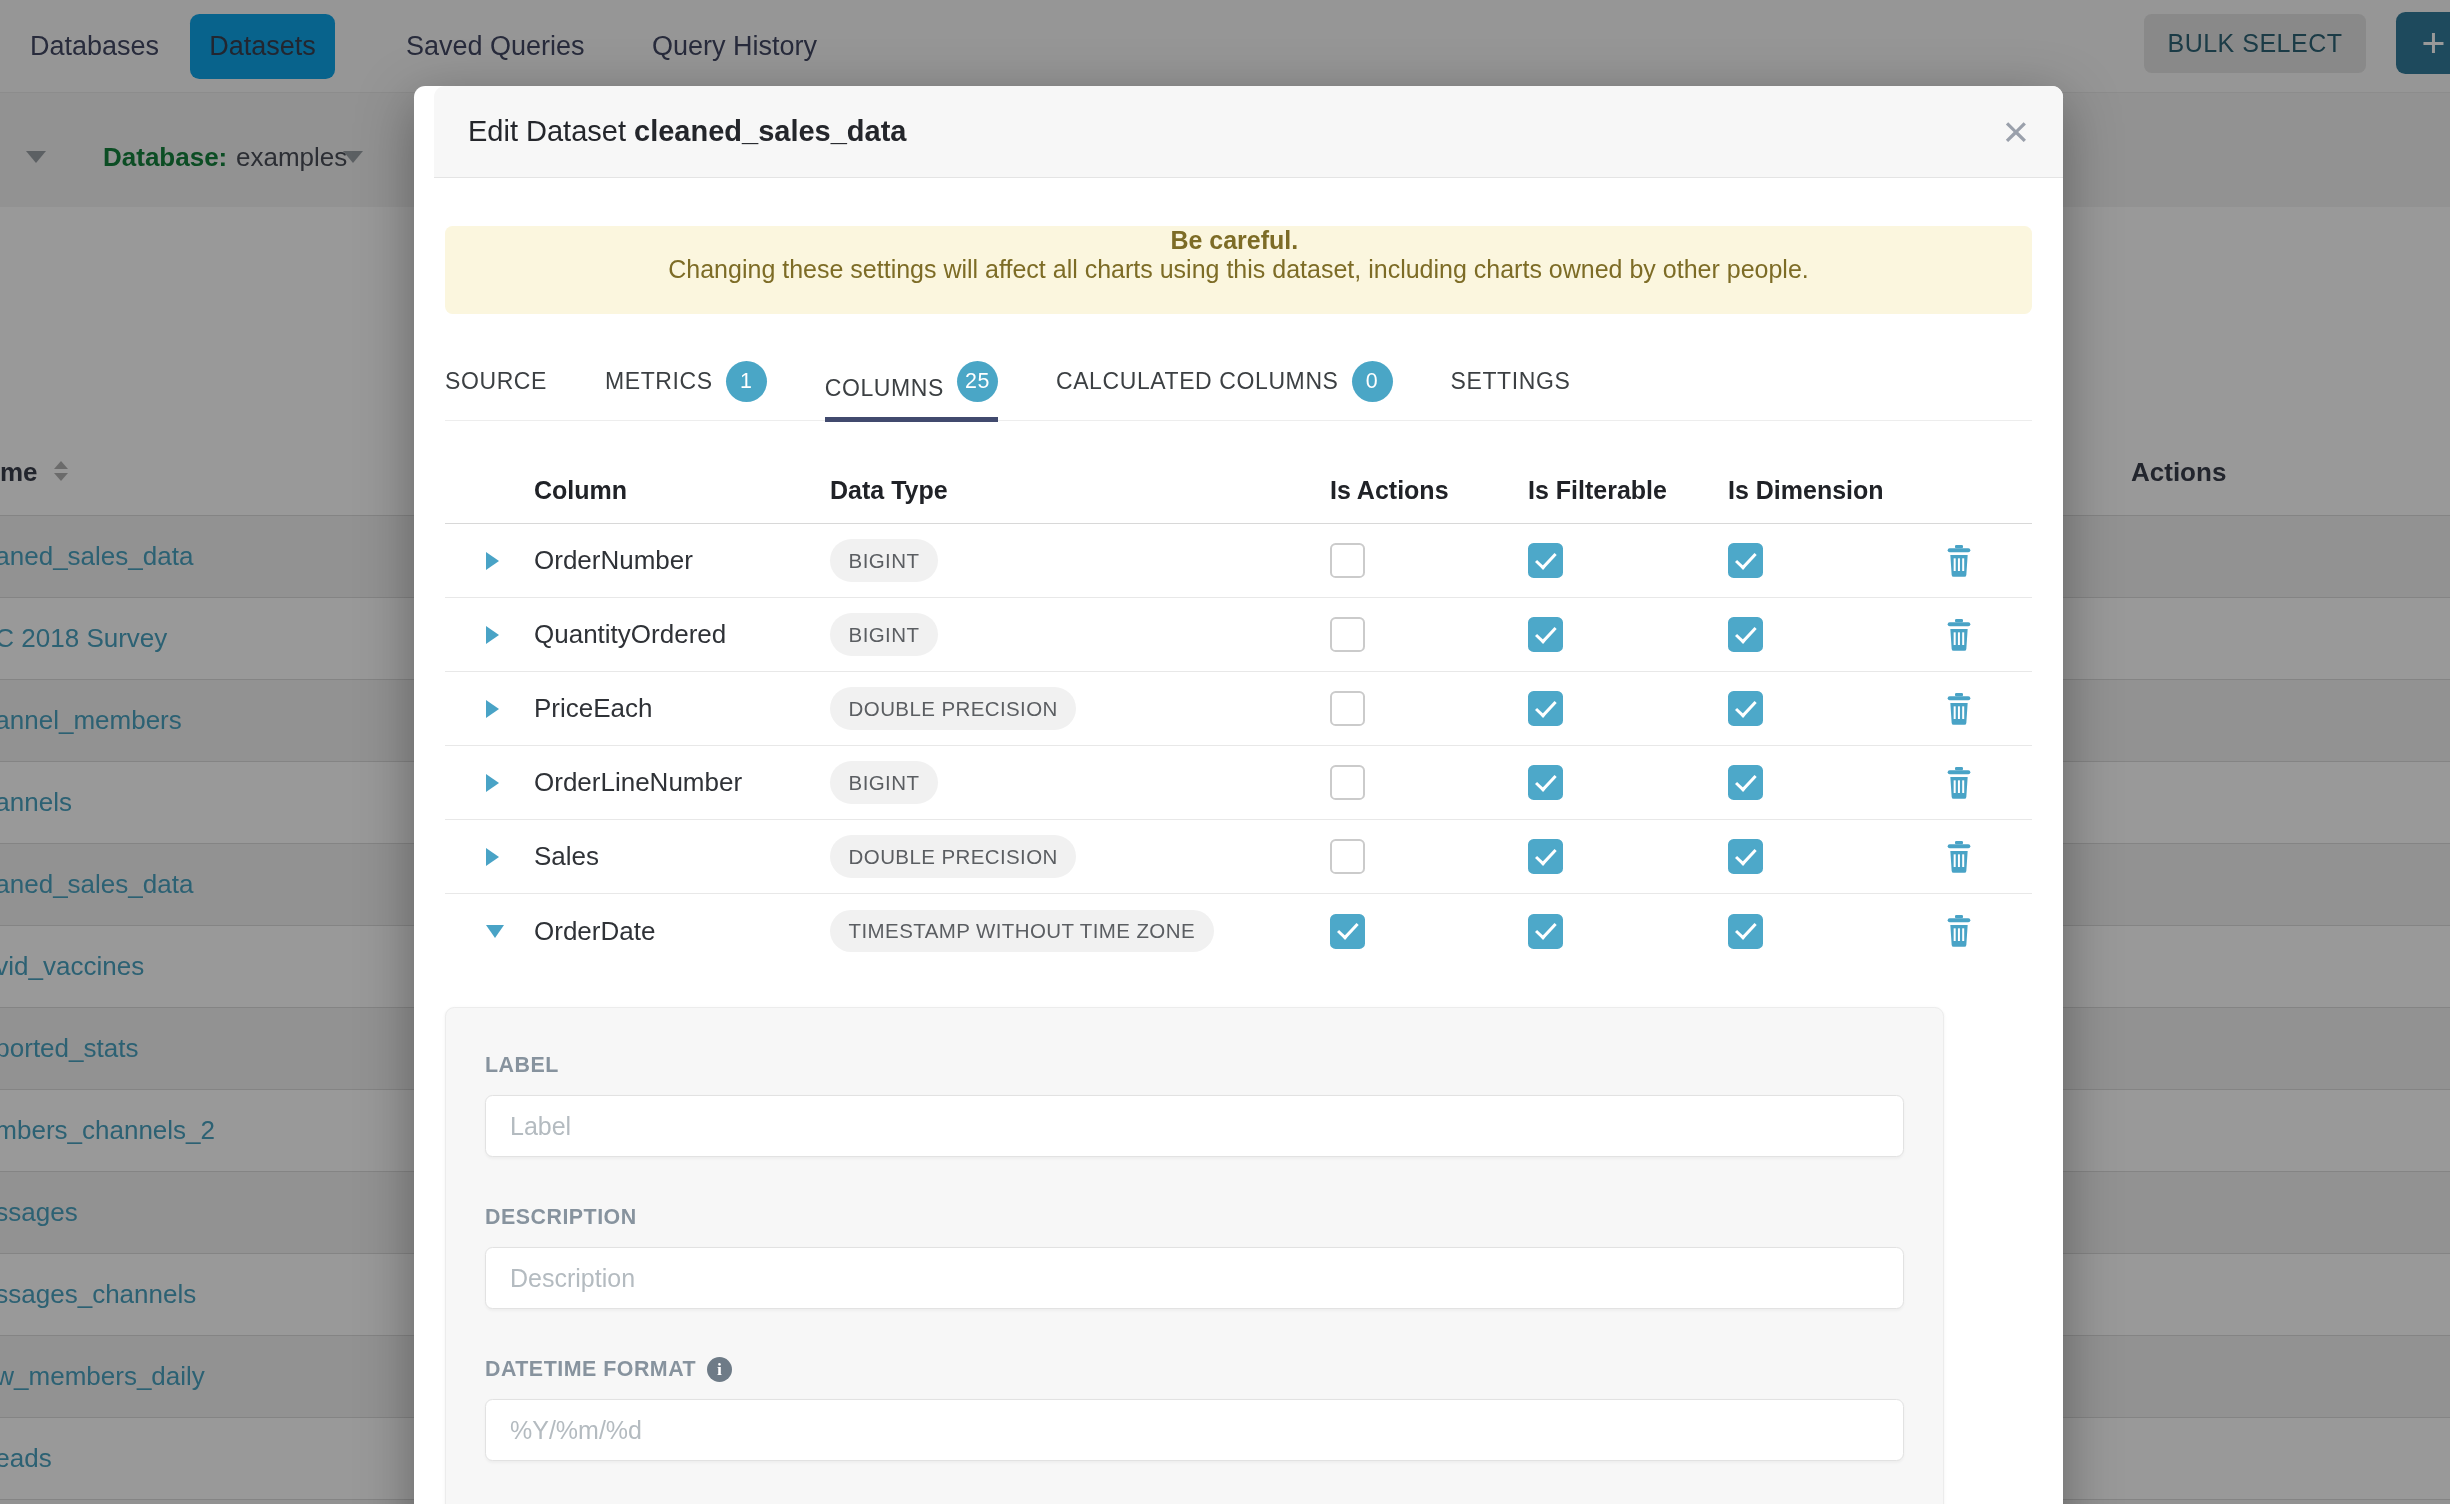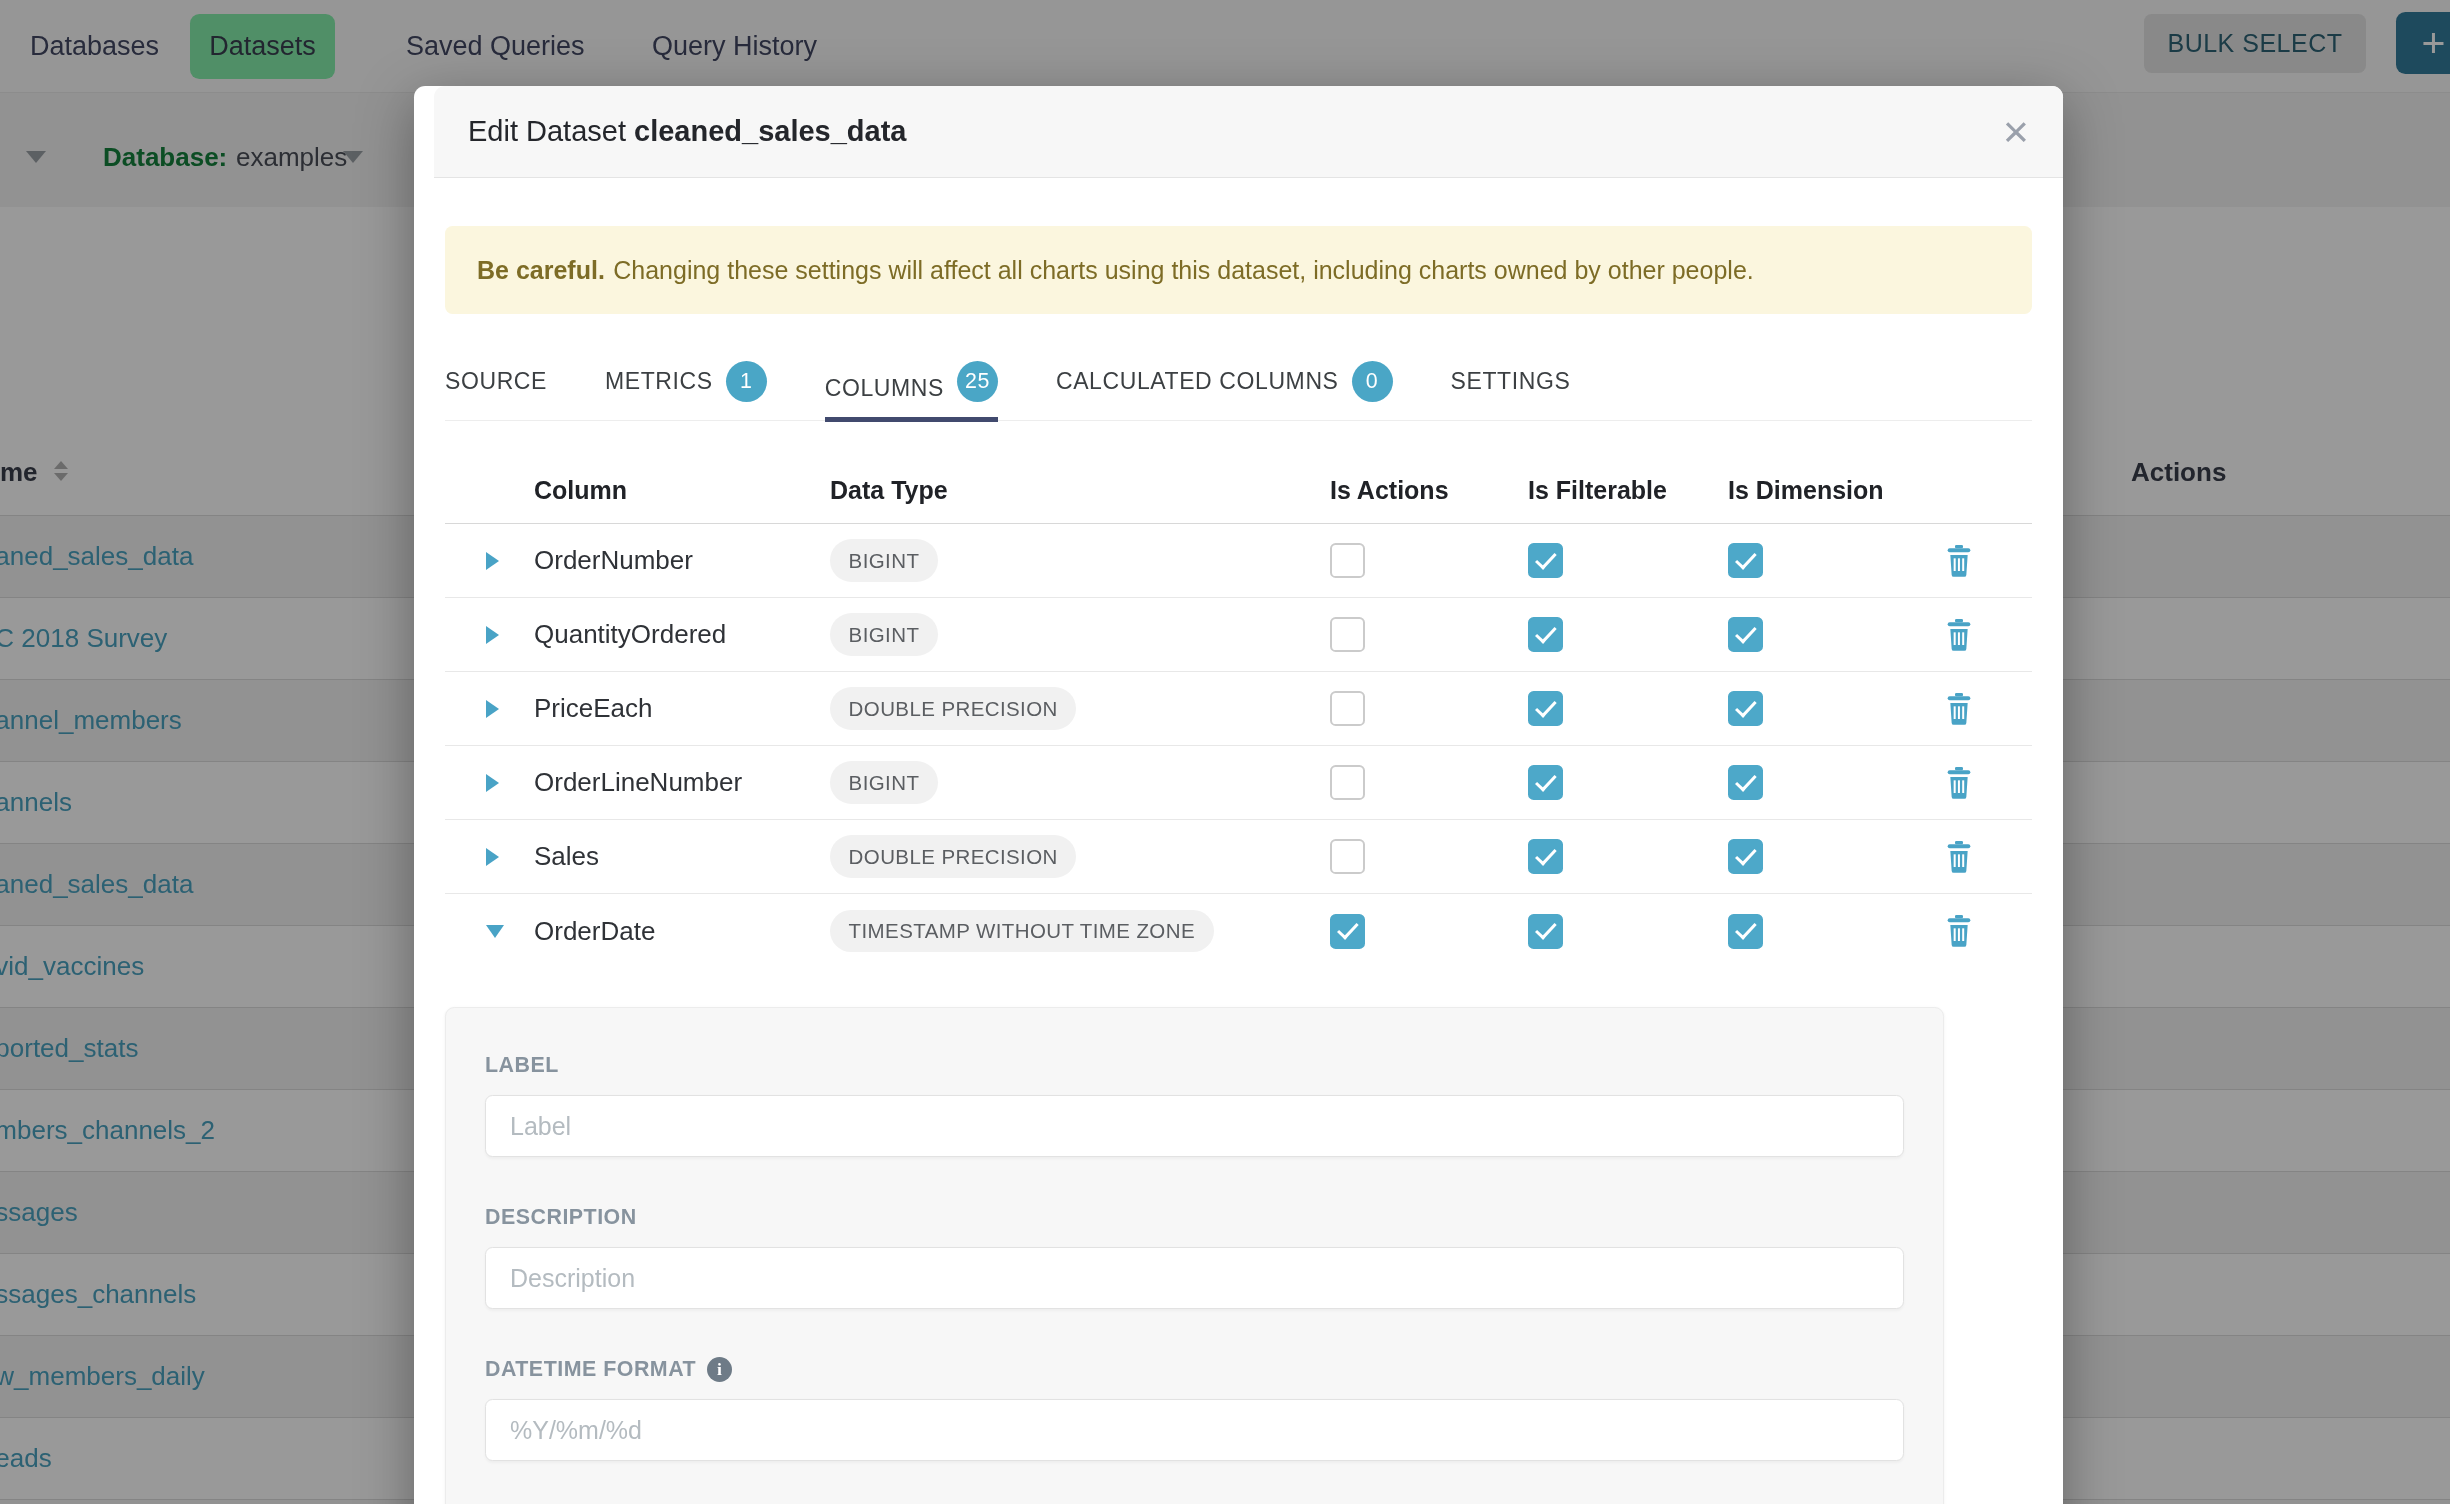--- a/index.html
+++ b/index.html
@@ -2,21 +2,21 @@
 <html style="font-size:15px"><head>
 <meta charset="utf-8">
 <style>
   * { margin:0; padding:0; box-sizing:border-box; }
   body { font-family:"Liberation Sans","DejaVu Sans",sans-serif; }
   .stage { position:relative; width:2450px; height:1505px; overflow:hidden; background:#f3f3f3; }
 
   
   .navbar { position:absolute; top:0; left:0; right:0; height:93px; background:#fbfbfb; border-bottom:1.9px solid #e9e9e9; }
   .nav-item { position:absolute; top:0; height:93px; display:flex; align-items:center; font-size:27px; color:#434964; cursor:pointer; }
-  .nav-pill { position:absolute; left:190px; top:14px; width:145px; height:65px; background:#86efac; border-radius:9.3px; display:flex; align-items:center; justify-content:center; font-size:27px; color:#3a4050; cursor:pointer; }
+  .nav-pill { position:absolute; left:190px; top:14px; width:145px; height:65px; background:#0ea5e9; border-radius:9.3px; display:flex; align-items:center; justify-content:center; font-size:27px; color:#3a4050; cursor:pointer; }
   .bulk-btn { position:absolute; left:2144px; top:14px; width:222px; height:59px; background:#e5e5e5; border-radius:7.5px; color:#2d6375; font-weight:400; font-size:25px; letter-spacing:0.5px; display:flex; align-items:center; justify-content:center; border:none; cursor:pointer; }
   .plus-btn { position:absolute; left:2396px; top:12px; width:75px; height:62px; background:#337c9b; border-radius:9.3px; color:#fff; font-size:41px; display:flex; align-items:center; justify-content:center; border:none; cursor:pointer; }
 
   .chev-down { width:0; height:0; border-left:10.3px solid transparent; border-right:10.3px solid transparent; border-top:12px solid #9aa0a6; }
   .tb-chev1 { position:absolute; left:26px; top:151px; }
   .db-label { position:absolute; left:103px; top:142px; font-size:26px; font-weight:700; color:#15803d; }
   .db-value { position:absolute; left:236px; top:142px; font-size:26px; color:#4a4e58; }
   .tb-chev2 { position:absolute; left:343px; top:151px; }
 
   .bg-card { position:absolute; top:207px; left:0; right:0; bottom:0; background:#fff; }
@@ -34,21 +34,21 @@
 
   
   .overlay { position:absolute; inset:0; background:rgba(0,0,0,.40); }
   .modal { position:absolute; left:414px; top:86px; width:1649px; height:1585px; background:#fff; border-radius:11.2px; box-shadow:0 15px 56px rgba(0,0,0,.35); }
   .m-head { height:92px; background:#f7f7f7; border-bottom:1.9px solid #e4e4e4; border-radius:11.2px 11.2px 0 0; display:flex; align-items:center; padding:0 34px;margin-left:20px; }
   .m-title { font-size:29px; color:#24262b; }
   .m-title b { font-weight:700; }
   .m-close { margin-left:auto; font-size:45px; color:#9aa0ab; line-height:1; cursor:pointer; }
   .m-body { padding:0 31px; }
 
-  .banner { margin-top:48px; height:88px; background:#fbf6de; border-radius:7.5px; display:flex; align-items:center; padding:0 32px; font-size:25px; color:#7d6c26; }
+  .banner { margin-top:48px; height:88px; background:#fbf6de; border-radius:7.5px; display:flex; align-items:center; padding:0 32px; font-size:25px; color:#7d6c26;flex-direction:column; }
   .banner b { font-weight:700; margin-right:8.4px; }
 
   .tabs { display:flex; gap:58px; margin-top:47px; border-bottom:1.9px solid #ededed; }
   .tab { display:flex; align-items:center; gap:13px; padding-bottom:15px; font-size:23px; letter-spacing:0.6px; color:#3c4043; border-bottom:5.6px solid transparent; margin-bottom:-1.9px; cursor:pointer; }
   .tab.active { border-bottom-color:#414a6e;align-items:flex-end; }
   .badge { min-width:41px; height:41px; border-radius:20.5px; background:#4aa6c6; color:#fff; font-size:21.4px; display:flex; align-items:center; justify-content:center; padding:0 5.6px; }
 
   .t-head, .t-row { display:grid; grid-template-columns:89px 296px 500px 198px 200px 217px 1fr; align-items:center; }
   .t-head { height:103px; align-items:end; padding-bottom:18.6px; border-bottom:1.9px solid #d8d8d8; font-size:25px; font-weight:700; color:#202227; }
   .t-row { height:74px; border-bottom:0.9px solid #e8e8e8; }

